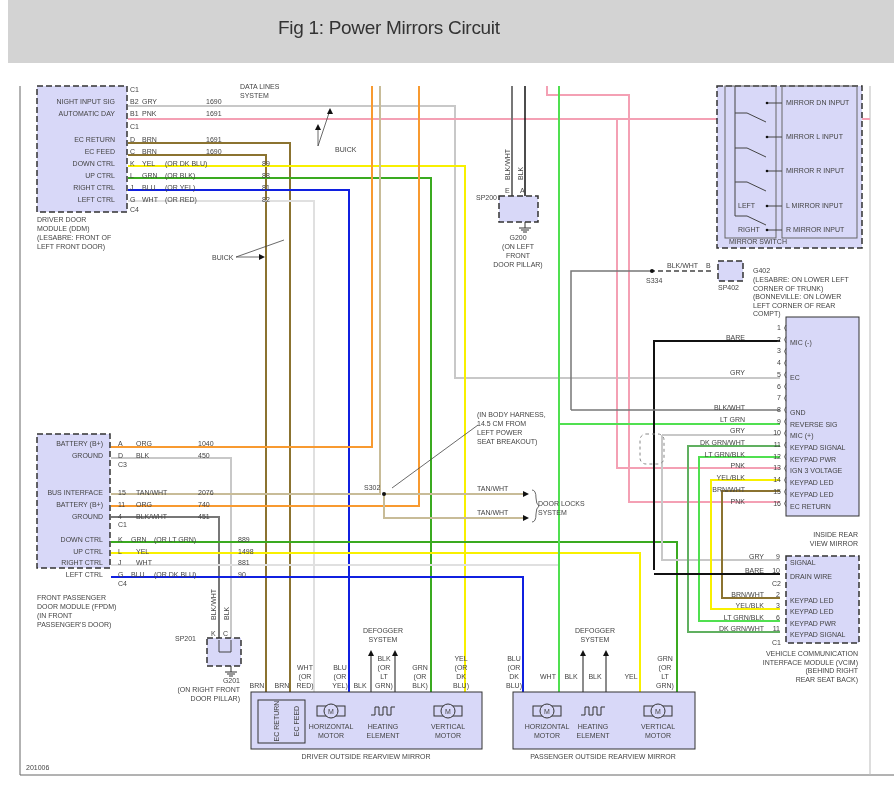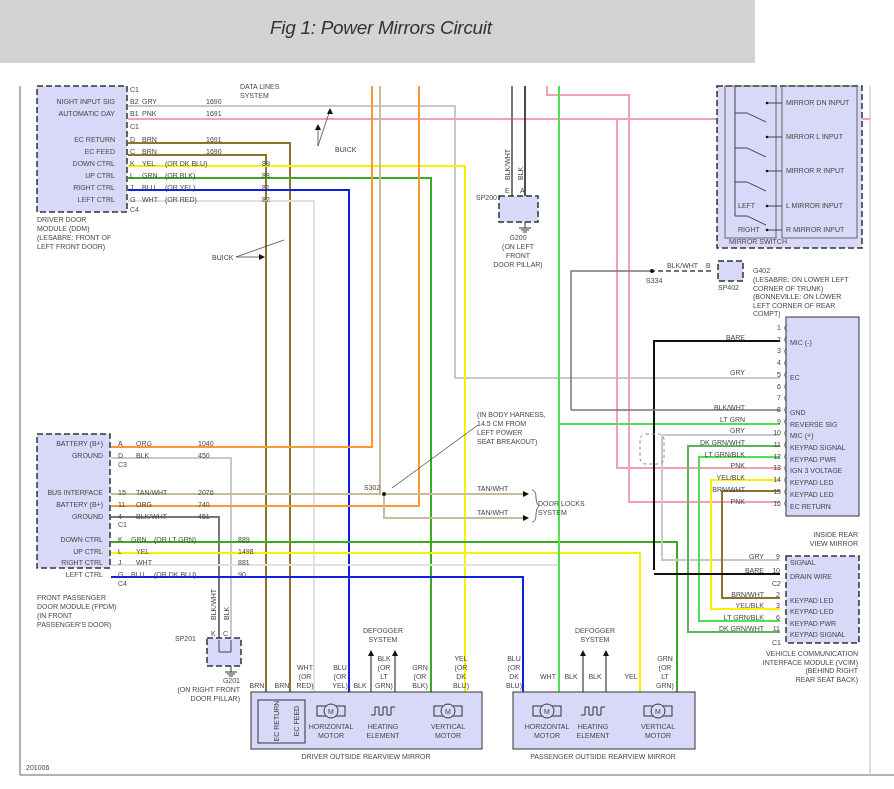--- a/index.html
+++ b/index.html
@@ -1,17 +1,17 @@
 <!DOCTYPE html>
 <html><head>
 <meta charset="utf-8">
 <style>
   html,body{margin:0;padding:0;background:#fff;}
   body{width:894px;height:789px;position:relative;overflow:hidden;font-family:"Liberation Sans",sans-serif;}
-  .header{position:absolute;left:0;top:0;width:755px;height:63px;background:#d3d3d3;font-style:italic;}
+  .header{position:absolute;left:8px;top:0;width:886px;height:63px;background:#d3d3d3;}
   .header .title{position:absolute;left:270px;top:17px;font-size:19px;color:#333;font-family:"Liberation Sans",sans-serif;letter-spacing:-0.3px;}
   svg text{font-family:"Liberation Sans",sans-serif;font-size:7px;fill:#444;}
 </style>
 </head>
 <body>
 
 <div class="header">
   <div class="title">Fig 1: Power Mirrors Circuit</div>
 </div>
 

